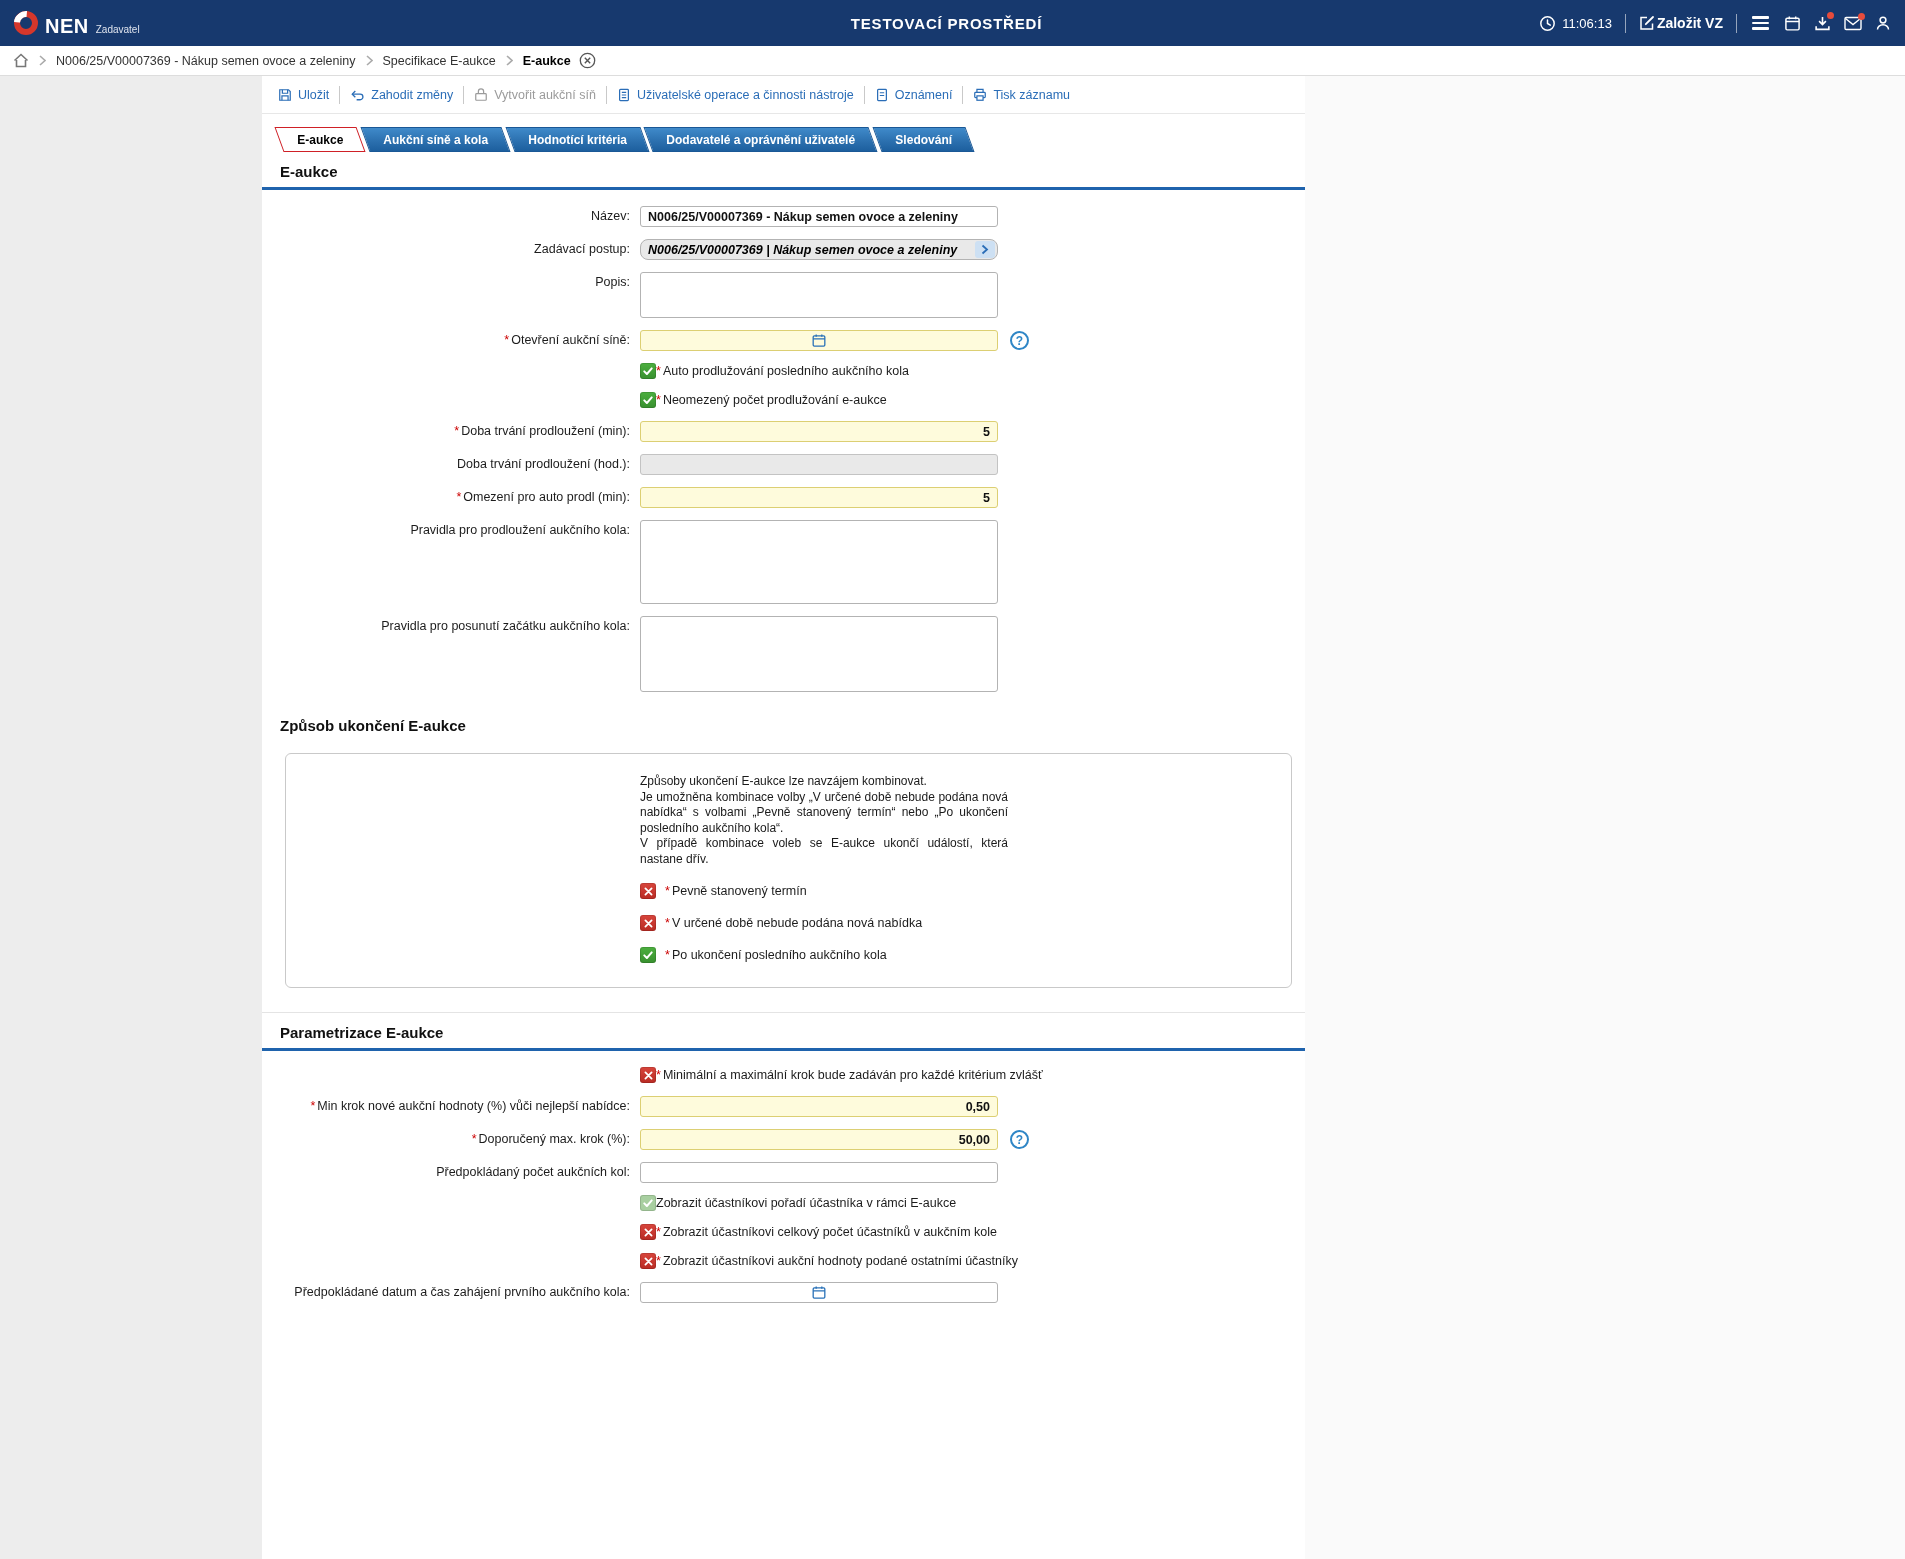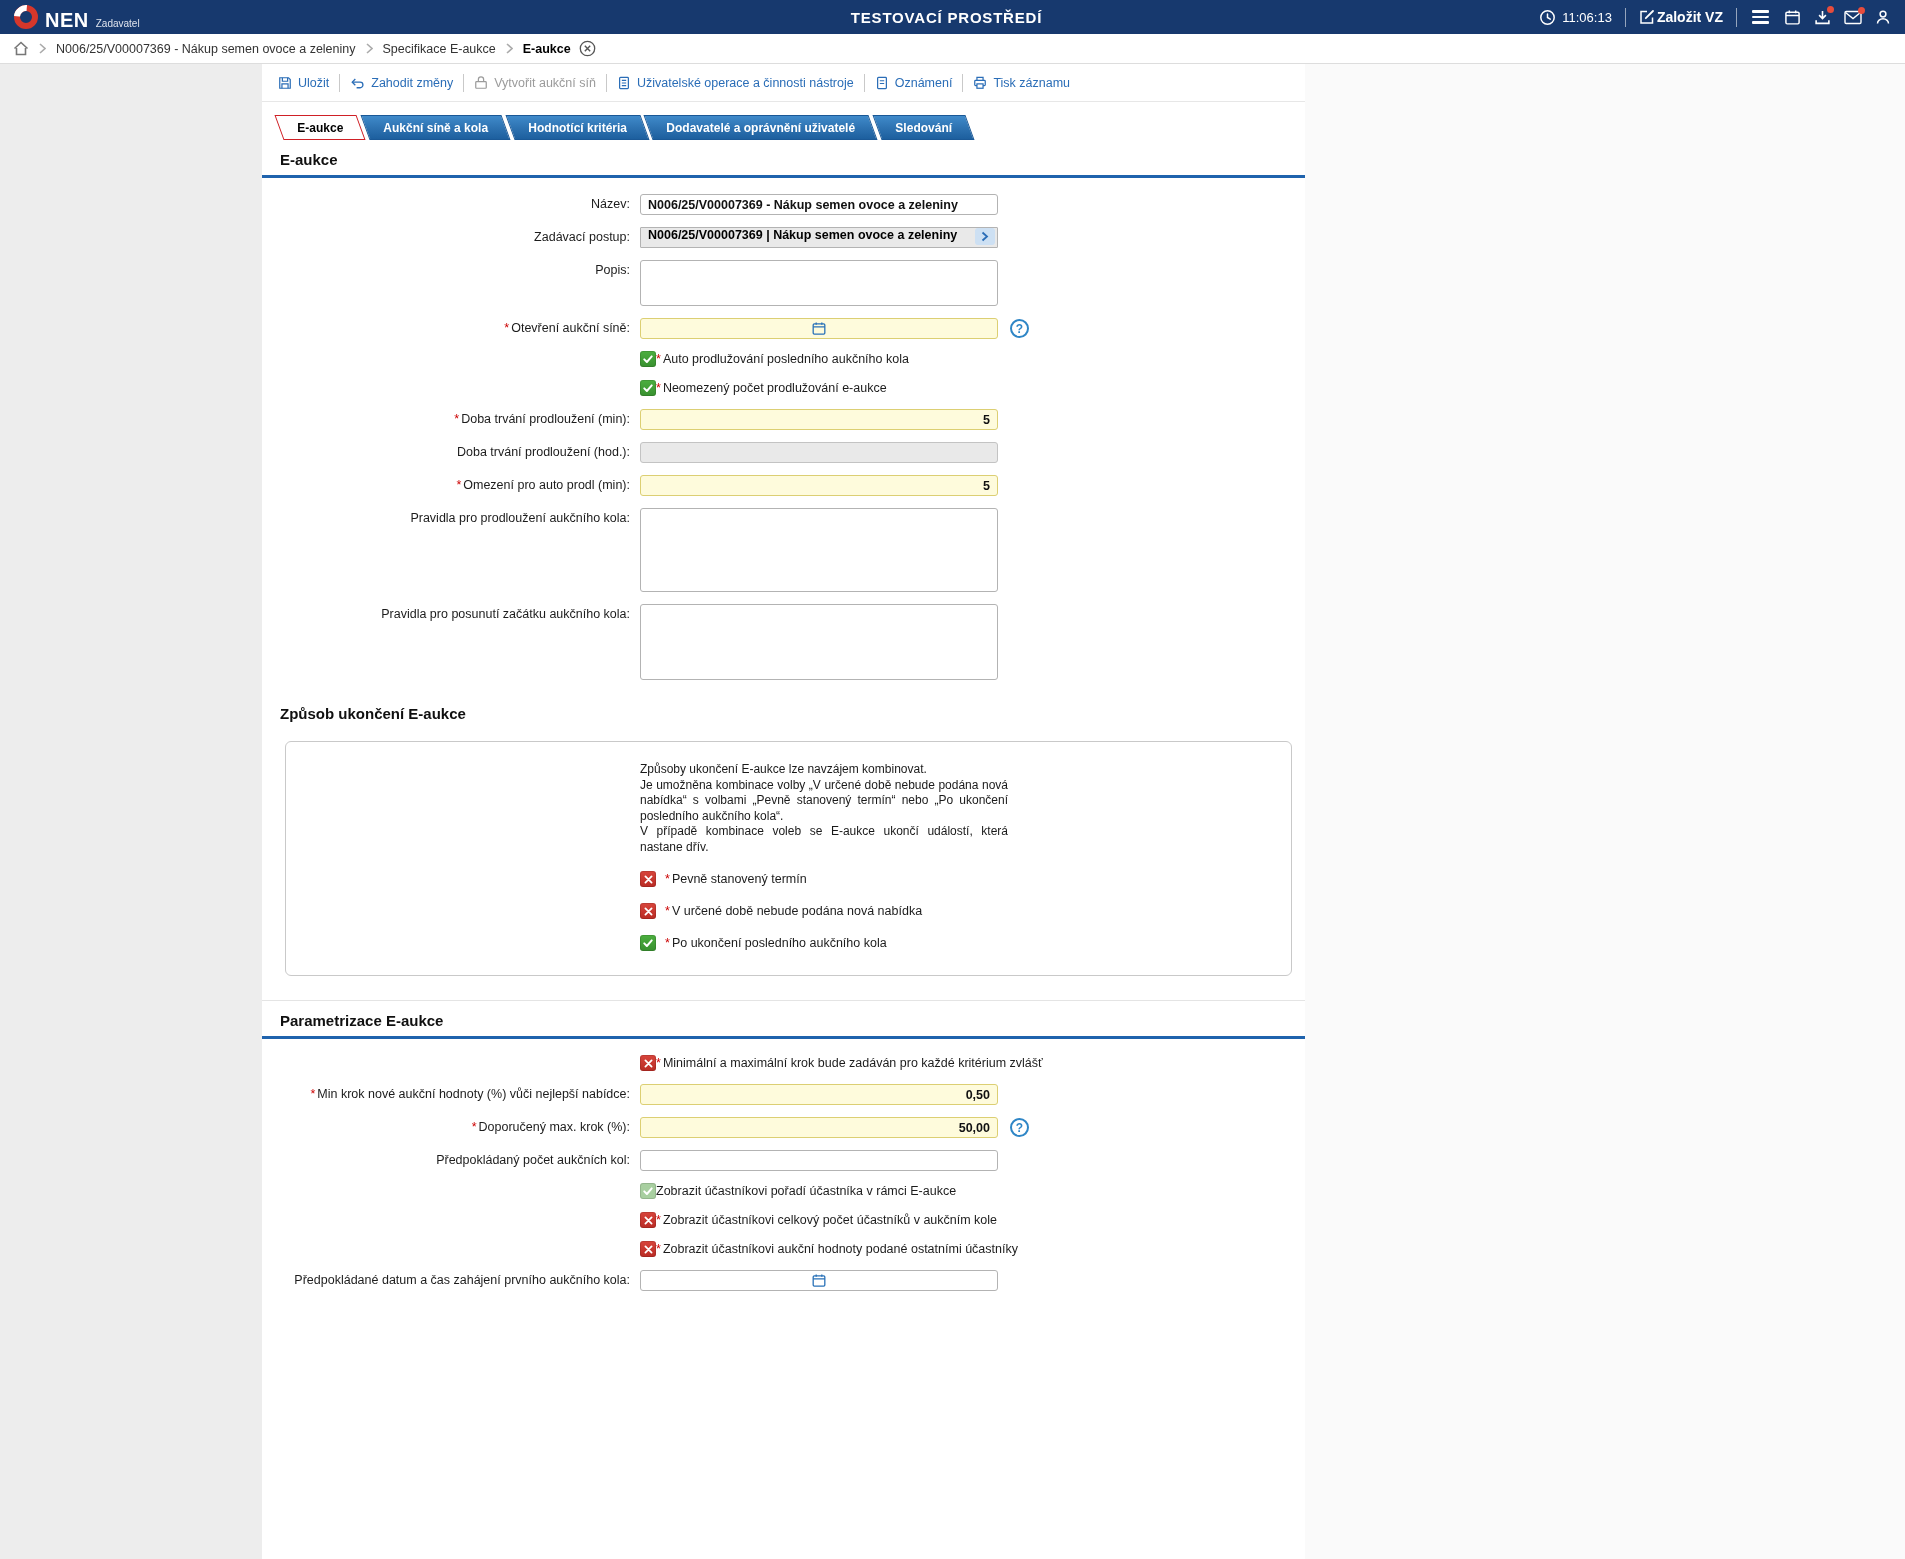--- a/index.html
+++ b/index.html
@@ -1,20 +1,20 @@
 <!DOCTYPE html>
 <html lang="cs"><head>
 <meta charset="utf-8">
 <style>
   * { margin:0; padding:0; box-sizing:border-box; }
   body { font-family:"Liberation Sans", sans-serif; background:#ededed; }
   .page { width:1905px; height:1559px; position:relative; overflow:hidden; background:#ededed; }
 
   
-  .topbar { height:34px; background:#17396e; display:flex; align-items:center; padding:0 14px; color:#fff; position:relative; }
+  .topbar { height:46px; background:#17396e; display:flex; align-items:center; padding:0 14px; color:#fff; position:relative; }
   .logo { display:flex; align-items:flex-end; gap:7px; cursor:pointer; z-index:2; }
   .logo-mark { width:24px; height:24px; border-radius:50%; border:6px solid #d6372b; position:relative; margin-bottom:1px; }
   .logo-mark::before { content:""; position:absolute; inset:-6px; border:6px solid transparent; border-top-color:#fff; border-radius:50%; transform:rotate(-40deg); }
   .logo-title { font-size:20px; font-weight:bold; letter-spacing:.5px; line-height:19px; }
   .logo-sub { font-size:10px; color:#dfe4ee; line-height:12px; }
   .env-title { position:absolute; left:0; right:12px; text-align:center; font-weight:bold; font-size:15px; letter-spacing:.8px; pointer-events:none; }
   .topbar-right { margin-left:auto; display:flex; align-items:center; gap:13px; z-index:2; }
   .clock-wrap { display:flex; align-items:center; gap:6px; font-size:13px; }
   .vdiv { width:1px; height:19px; background:rgba(255,255,255,.55); }
   .create-vz { display:flex; align-items:center; gap:2px; font-size:14px; font-weight:bold; cursor:pointer; }
@@ -61,21 +61,21 @@
   .req { color:#c00; margin-right:2px; }
   .ctl { width:358px; height:21px; border:1px solid #b3b3b3; border-radius:3px; padding:0 7px; font:12.5px "Liberation Sans",sans-serif; background:#fff; color:#111; outline:none; }
   .ctl.yellow { background:#fefbdc; border-color:#dccf73; }
   .ctl.gray { background:#e9e9e9; border-color:#c3c3c3; }
   .ctl.bold { font-weight:bold; }
   .ctl.right { text-align:right; }
   textarea.ctl { resize:none; padding:4px 7px; display:block; }
   .ta-popis { height:46px; }
   .ta-rules1 { height:84px; }
   .ta-rules2 { height:76px; }
-  .lookup { display:flex; width:358px; height:21px; border:1px solid #b3b3b3; border-radius:1px; background:#e9e9e9; }
+  .lookup { display:flex; align-items:center; width:358px; height:21px; border:1px solid #b3b3b3; border-radius:8px; background:#e9e9e9;font-style:italic; }
   .lookup-val { flex:1; font-size:12.5px; font-weight:bold; padding:0 7px; white-space:nowrap; overflow:hidden; }
   .lookup-btn { width:20px; height:17px; margin-right:2px; background:#cde0f3; border-radius:3px; display:flex; align-items:center; justify-content:center; cursor:pointer; }
   .cal-ico { position:absolute; left:50%; top:3px; transform:translateX(-50%); cursor:pointer; display:inline-flex; }
   .help { width:19px; height:19px; border-radius:50%; border:2px solid #2f86c6; color:#2f86c6; font-weight:bold; font-size:12px; display:flex; align-items:center; justify-content:center; cursor:pointer; }
 
   .chk-row { display:flex; align-items:center; margin:0 0 13px 378px; }
   .chk-box { width:16px; height:16px; min-width:16px; border-radius:3px; display:flex; align-items:center; justify-content:center; cursor:pointer; box-shadow:inset 0 0 0 1px rgba(0,0,0,.12); }
   .chk-box.green { background:linear-gradient(#4caf3f,#38902f); }
   .chk-box.green-dis { background:#a8cfa0; cursor:default; }
   .chk-box.red { background:linear-gradient(#d8453c,#b92b24); }

